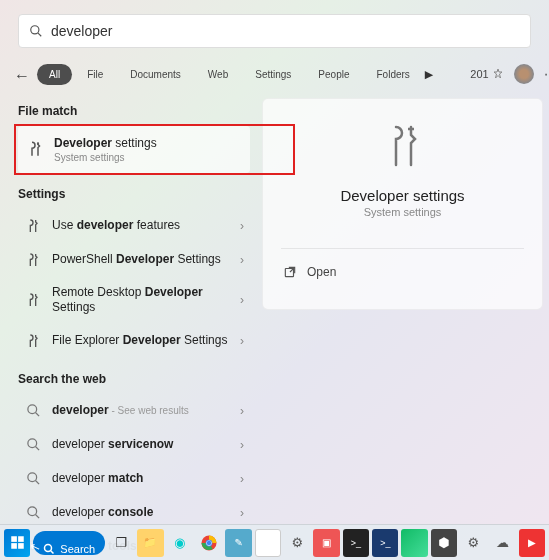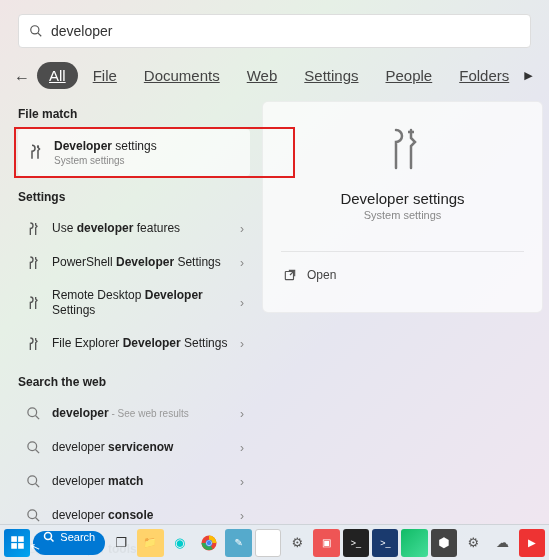--- a/index.html
+++ b/index.html
@@ -52,25 +52,24 @@
       justify-content: center;
       color: #444;
       font-size: 16px;
       cursor: pointer;
       border-radius: 4px;
       margin-right: 4px;
     }
     .tab {
       padding: 5px 12px;
       border-radius: 16px;
-      font-size: 15px;
+      font-size: 10px;
       color: #444;
       cursor: pointer;
       white-space: nowrap;
-      text-decoration: underline;
     }
     .tab.active {
       background: #4d4d4d;
       color: #fff;
     }
     .tabs-right {
       margin-left: auto;
       display: flex;
       align-items: center;
       gap: 10px;
@@ -221,21 +220,21 @@
       color: #fff;
       font-weight: bold;
     }
     .search-pill {
       background: #0078d4;
       color: #fff;
       border-radius: 14px;
       height: 24px;
       padding: 0 10px;
       display: flex;
-      align-items: flex-start;
+      align-items: flex-end;
       gap: 5px;
       font-size: 11px;
       cursor: pointer;
     }
     .cursor-ptr {
       position: absolute;
       bottom: 6px;
       left: 30px;
       font-size: 12px;
       color: #fff;

